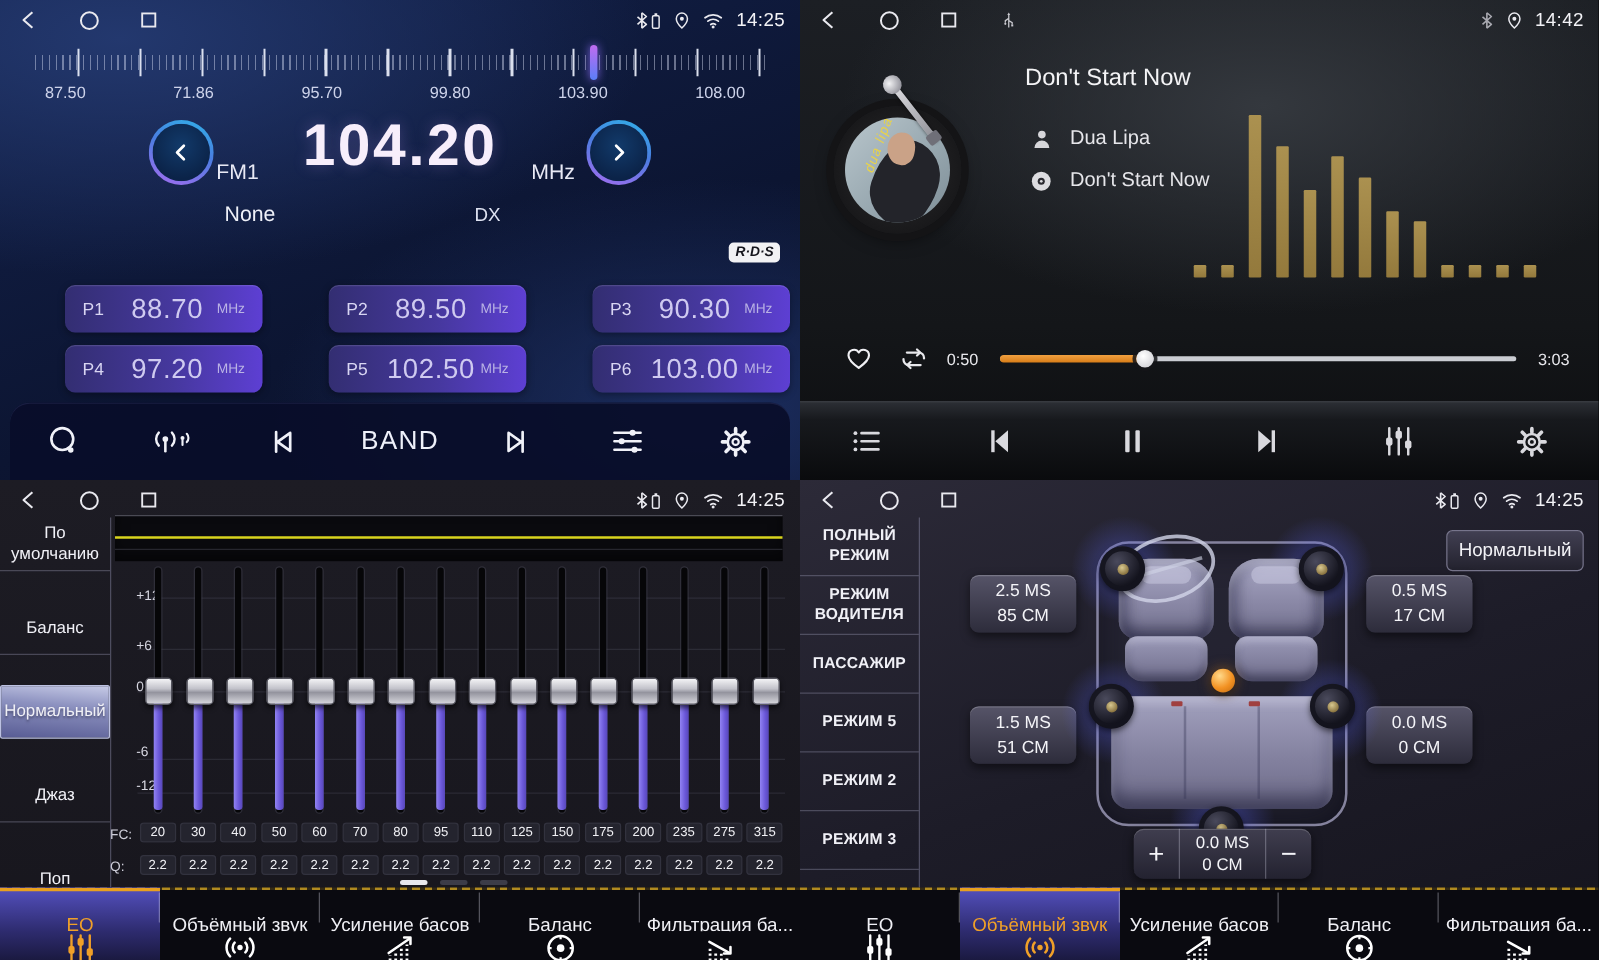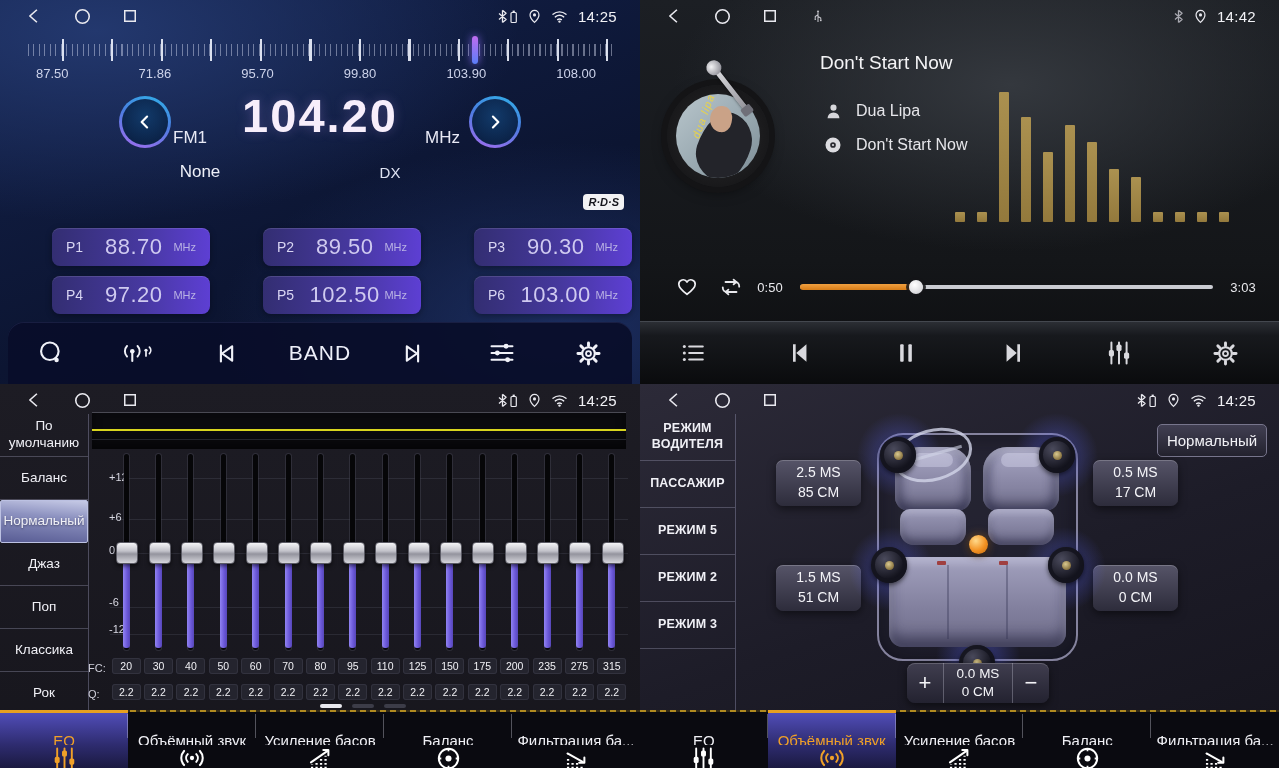--- a/index.html
+++ b/index.html
@@ -6,21 +6,21 @@
   .stage{position:relative;width:1279px;height:768px;overflow:hidden;
          font-family:"Liberation Sans",sans-serif;color:#fff;-webkit-font-smoothing:antialiased;}
   .q{position:absolute;width:640px;height:384px;overflow:hidden;}
   .q.tl{left:0;top:0;}
   .q.tr{left:640px;top:0;width:639px;}
   .q.bl{left:0;top:384px;}
   .q.br{left:640px;top:384px;width:639px;}
 
   
   .statusbar{position:absolute;left:0;top:0;right:0;height:32px;display:flex;align-items:center;
-             padding:0 23px;box-sizing:border-box;z-index:30;}
+             padding:0 12px;box-sizing:border-box;z-index:30;}
   .navs{display:flex;align-items:center;gap:26px;}
   .navico{width:22px;height:22px;display:flex;align-items:center;justify-content:center;}
   .st-right{margin-left:auto;display:flex;align-items:center;gap:10px;}
   .st-time{font-size:15px;color:#f2f2f6;letter-spacing:.3px;}
   .stico{display:flex;align-items:center;}
 
   
   .q.tl{background:
       radial-gradient(120% 90% at 15% 8%, #23386e 0%, rgba(33,56,110,0) 55%),
       radial-gradient(90% 80% at 88% 85%, #1c2e60 0%, rgba(27,44,92,0) 60%),
@@ -100,21 +100,21 @@
       background:linear-gradient(180deg,#2b2e34 0%,#17191d 22%,#0a0b0d 100%);border-top:1px solid #44484f;}
   .player-toolbar .tbico{color:#d9d9de;}
 
   
   .q.bl{background:linear-gradient(180deg,#1d1c24 0%,#17161d 100%);}
   .q.br{background:linear-gradient(160deg,#2c2a38 0%,#1d1c28 52%,#15141d 100%);}
   .side{position:absolute;left:0;top:30px;bottom:58px;border-right:1px solid rgba(160,160,195,.38);
       display:flex;flex-direction:column;z-index:5;}
   .side-item{display:flex;align-items:center;justify-content:center;text-align:center;color:#f0f0f6;
       border-bottom:1px solid rgba(170,170,200,.32);cursor:pointer;line-height:1.25;padding:4px 3px;box-sizing:border-box;}
-  .bl-side{width:88px;font-size:13.5px;}
+  .bl-side{width:88px;font-size:13.5px;gap:24px;}
   .bl-side .side-item{min-height:43px;}
   .bl-side .side-item.sel{background:linear-gradient(185deg,#c6cae6 0%,#8d92c0 38%,#585c94 100%);
       border:1px solid #bcc1e2;border-radius:2px;text-shadow:0 1px 2px rgba(20,20,40,.5);}
   .br-side{width:95px;font-size:12.5px;font-weight:bold;letter-spacing:.2px;}
   .br-side .side-item{min-height:47px;}
 
   
   .eq-area{position:absolute;left:88px;right:2px;top:28px;bottom:58px;}
   .curve{position:absolute;left:4px;right:12px;top:0;height:36px;background:#0a0a0e;
       border-top:1px solid #4a4a54;box-shadow:inset 0 -6px 10px rgba(0,0,0,.5);}
@@ -868,20 +868,21 @@
             <svg width="17" height="14" viewBox="0 0 17 14">
               <path d="M2 5.2a10.2 10.2 0 0 1 13 0M4.3 7.9a6.8 6.8 0 0 1 8.4 0M6.6 10.6a3.3 3.3 0 0 1 3.8 0" fill="none" stroke="#e9e9ef" stroke-width="1.4" stroke-linecap="round"></path>
               <circle cx="8.5" cy="12.6" r="1.2" fill="#e9e9ef"></circle>
             </svg>
           </span>
         <span class="st-time">14:25</span>
       </div>
     </div>
 
     <div class="side br-side" id="soundSide">
+        <div class="side-item">ПОЛНЫЙ РЕЖИМ</div>
         <div class="side-item">РЕЖИМ ВОДИТЕЛЯ</div>
         <div class="side-item">ПАССАЖИР</div>
         <div class="side-item">РЕЖИМ 5</div>
         <div class="side-item">РЕЖИМ 2</div>
         <div class="side-item">РЕЖИМ 3</div>
       </div>
 
     <div class="profile-btn">Нормальный</div>
 
     <div class="delay-card" style="left:136px;top:76px;">

